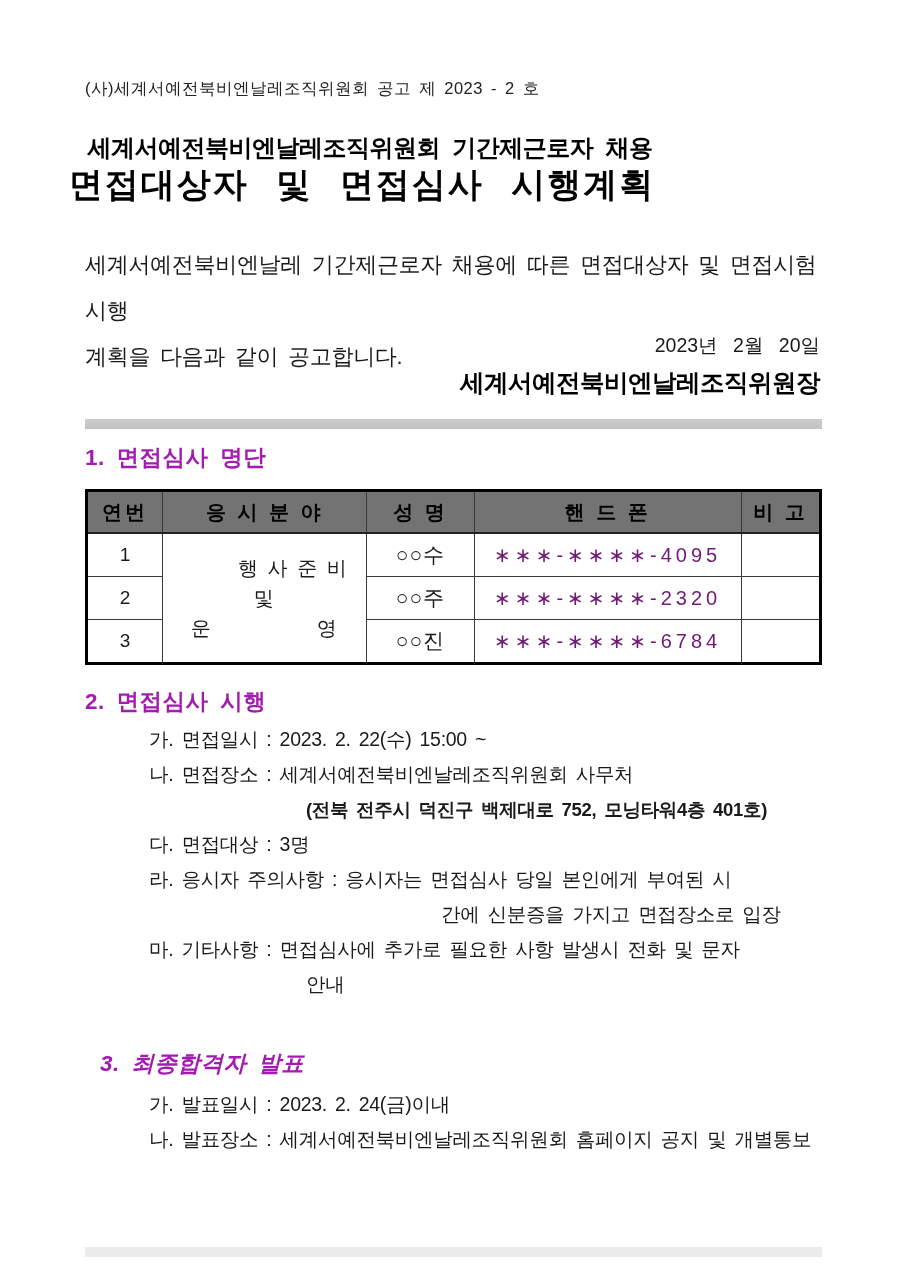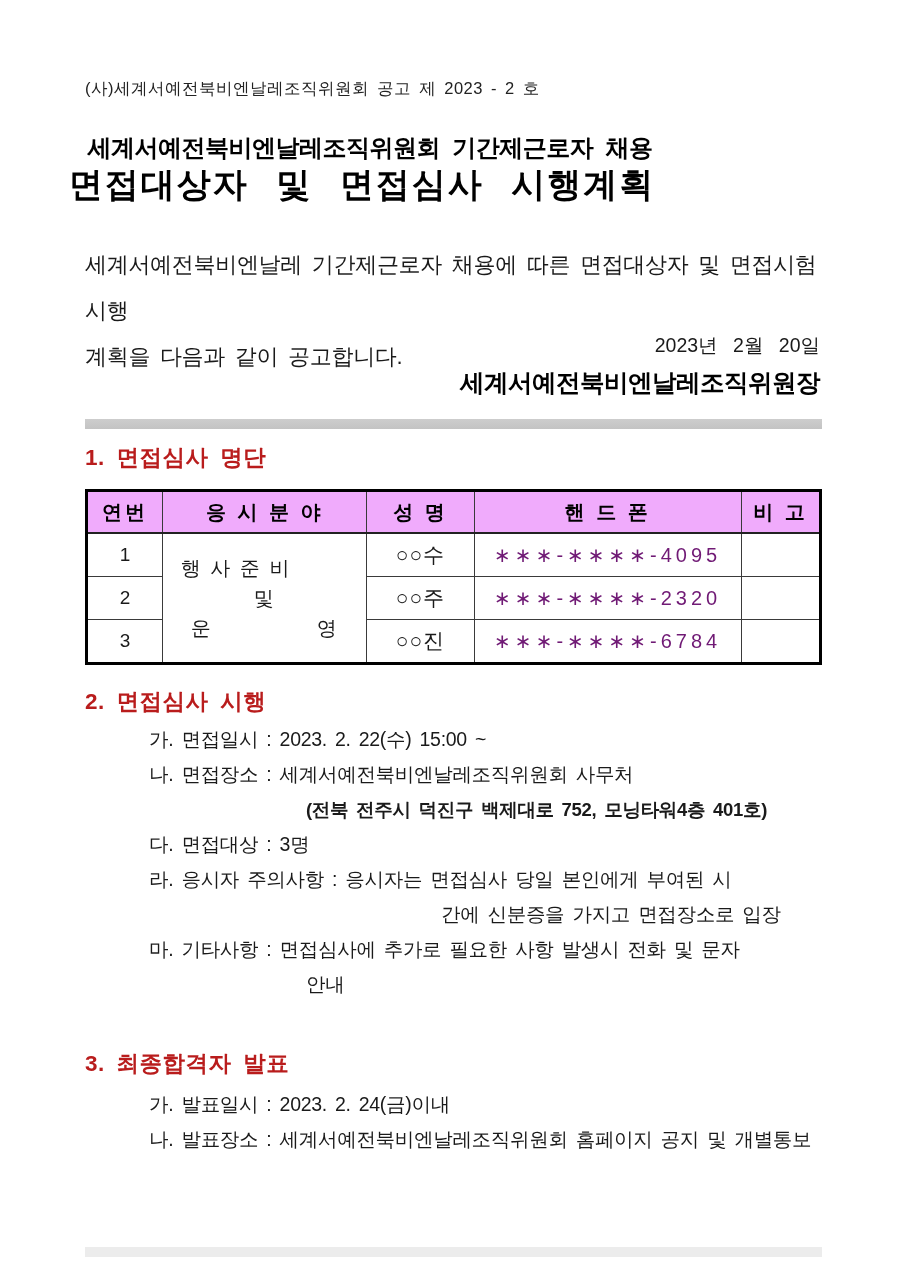--- a/index.html
+++ b/index.html
@@ -46,58 +46,58 @@
     right:80px; top:366px;
     font-size:24.5px; font-weight:bold; letter-spacing:-0.5px; text-align:center;
     color:#000;
   }
   .divider {
     left:85px; top:419px; width:737px; height:10px;
     background:linear-gradient(#cdcdcd,#c3c3c3);
   }
   .section-heading {
     font-size:22.5px; font-weight:bold; letter-spacing:0.5px; word-spacing:5px;
-    color:#b91c1c;
+    color:#a21caf;
   }
   .s1-heading { left:85px; top:442px; }
   .s2-heading { left:85px; top:686px; }
-  .s3-heading { left:85px; top:1048px; }
+  .s3-heading { left:100px; top:1048px;font-style:italic; }
 
   table.roster {
     position:absolute; left:85px; top:489px;
     border-collapse:collapse;
     table-layout:fixed;
     width:737px;
   }
   table.roster th, table.roster td {
     border:1px solid #3a3a3a;
     padding:0;
     text-align:center;
     vertical-align:middle;
     overflow:hidden;
   }
   table.roster { border:3px solid #000; }
   table.roster thead th {
-    background:#f0abfc;
+    background:#737373;
     height:40px;
     font-size:20px; font-weight:bold; letter-spacing:3px;
     border-bottom:2px solid #222;
     color:#000;
   }
   table.roster tbody td { height:42px; background:#fff; }
   .col-no    { width:76px; }
   .col-field { width:204px; }
   .col-name  { width:107px; }
   .col-phone { width:267px; }
   .col-note  { width:79px; }
   .cell-no   { font-size:19px; }
   .cell-name { font-size:21px; letter-spacing:1px; }
   .cell-phone{ font-size:20px; letter-spacing:4px; color:#701a75; }
   .field-box { width:168px; margin:0 auto; font-size:20px; letter-spacing:2px; line-height:30px; }
-  .field-l1  { text-align:left; }
+  .field-l1  { text-align:right; }
   .field-l2  { text-align:center; }
   .field-l3  { display:flex; justify-content:space-between; padding:0 10px; }
 
   .list {
     font-size:19.5px; letter-spacing:-0.3px; word-spacing:3px;
     line-height:35px; color:#1a1a1a;margin-left:36px;
   }
   .sec2-list { left:113px; top:722px; width:760px; }
   .sec3-list { left:113px; top:1087px; width:780px; }
   .indent-addr { padding-left:157px; font-weight:bold; font-size:18.5px; }

